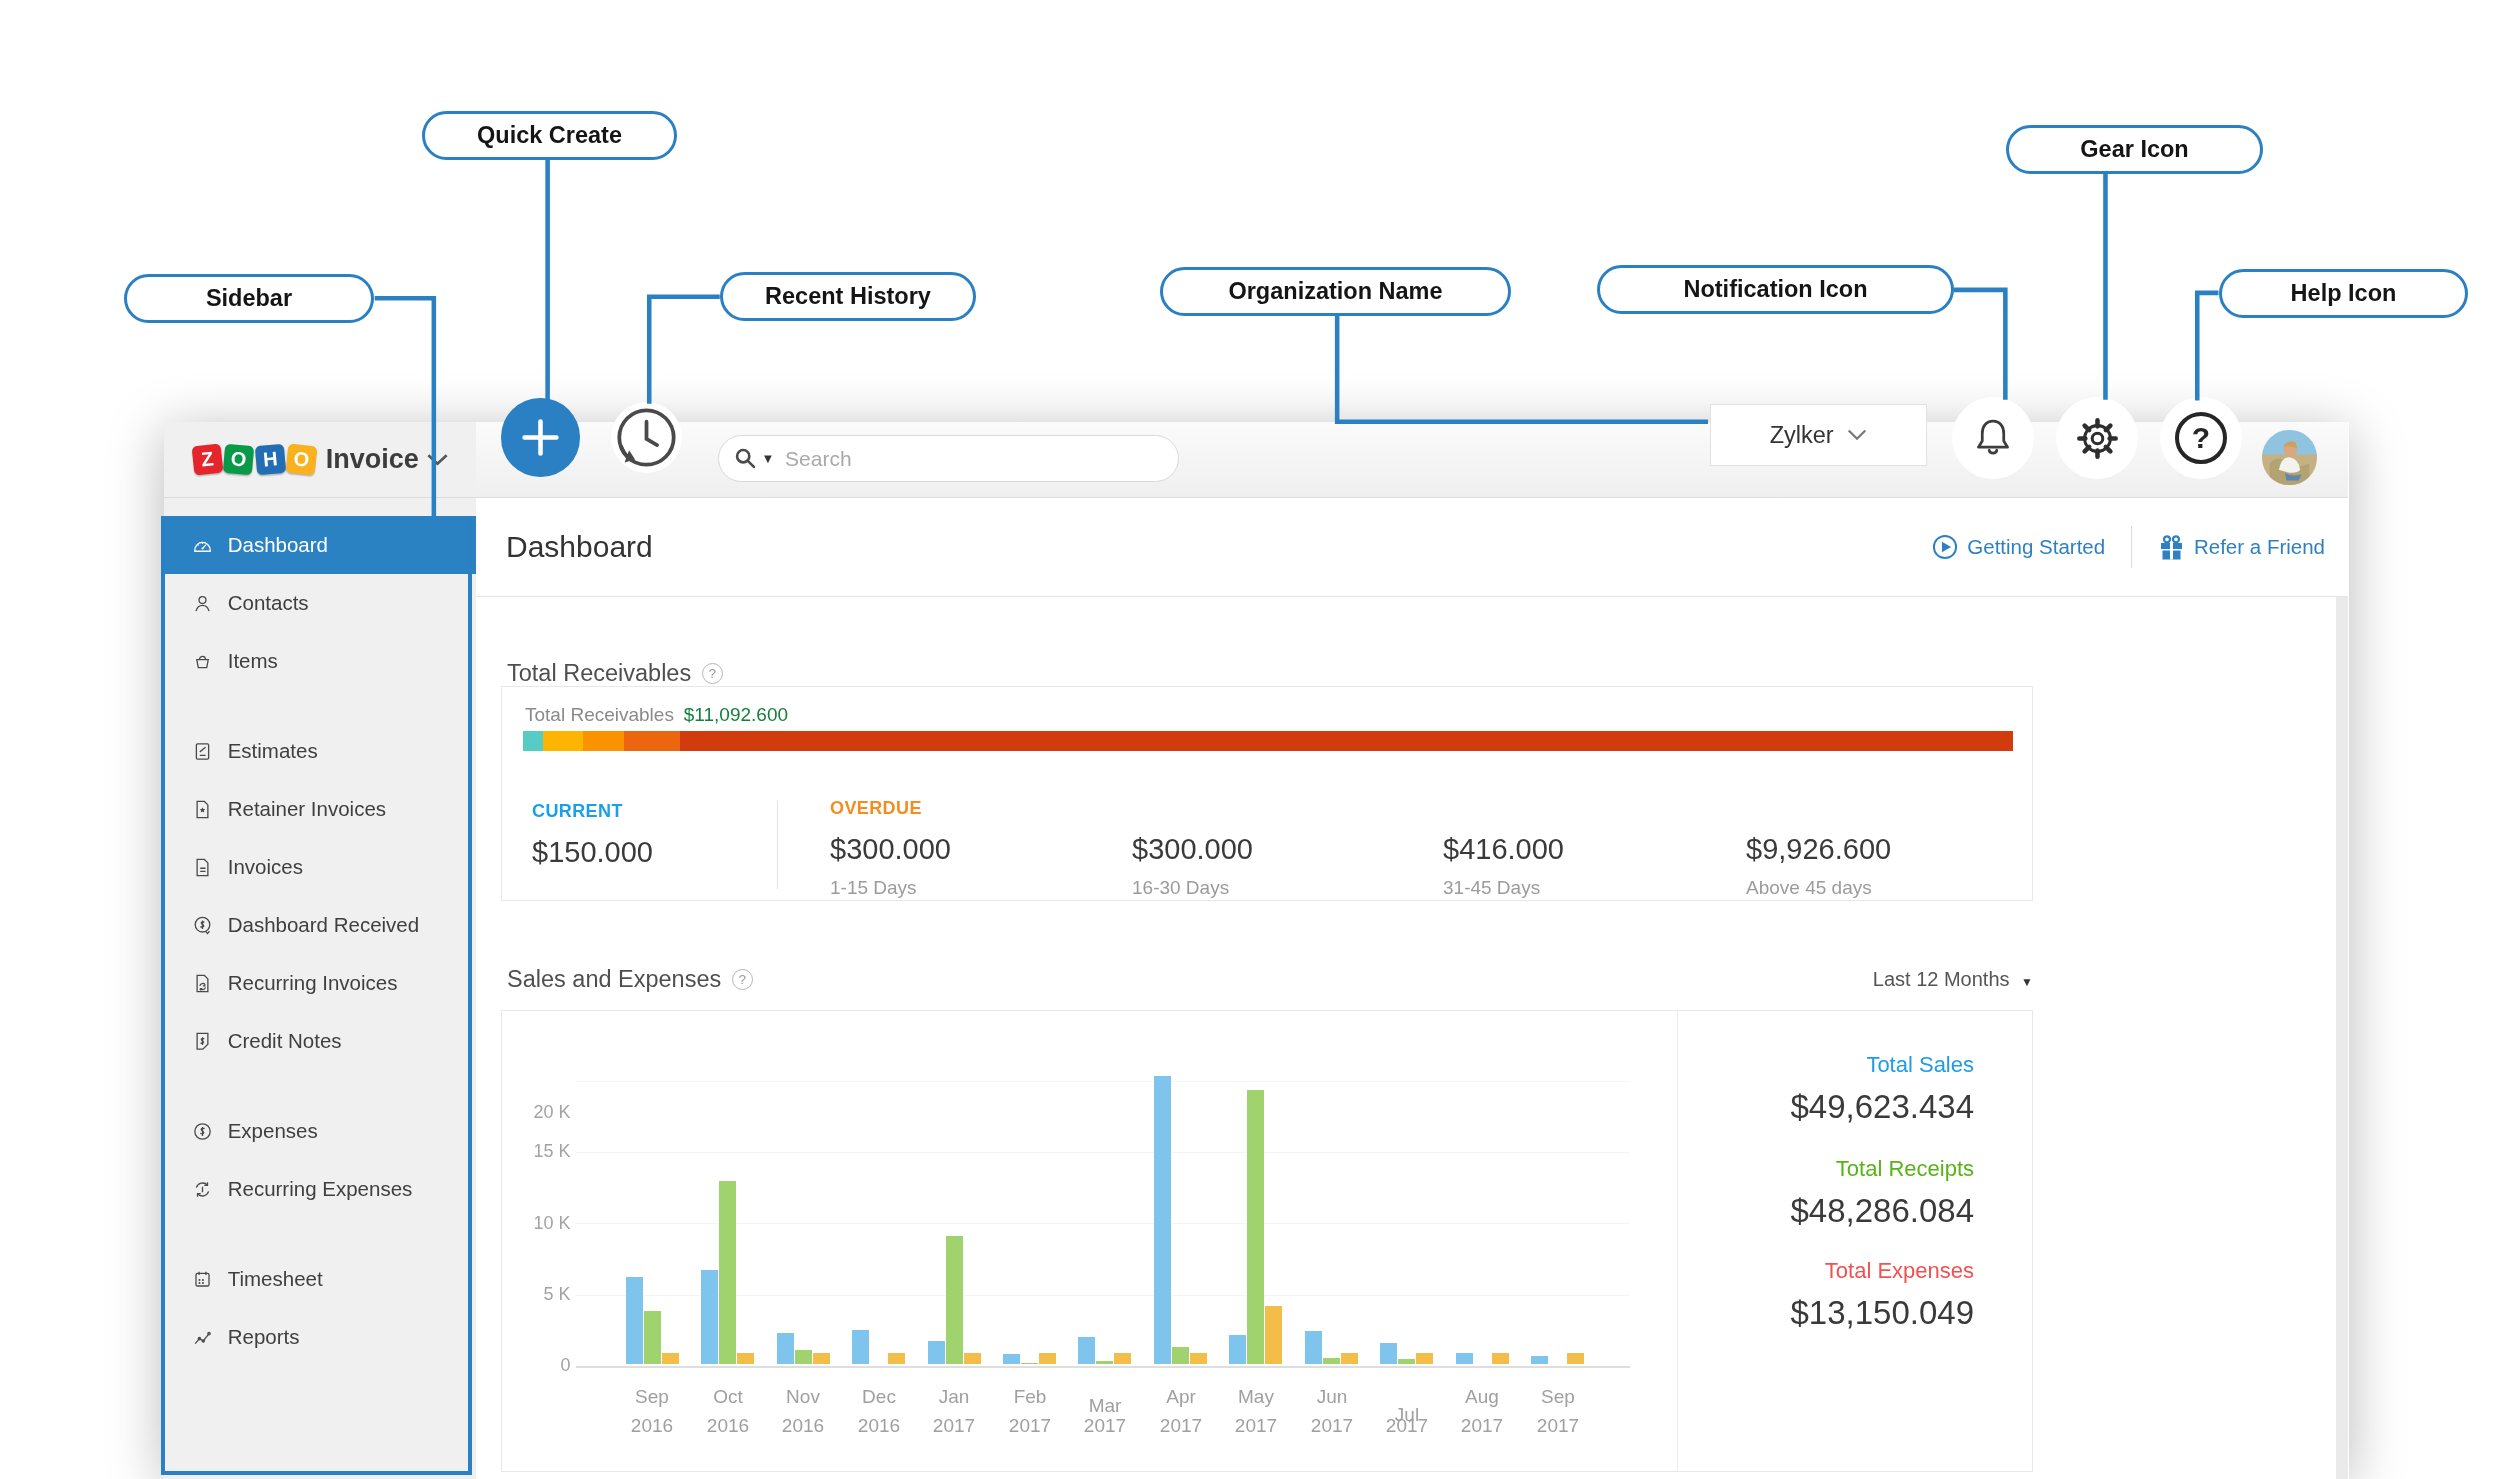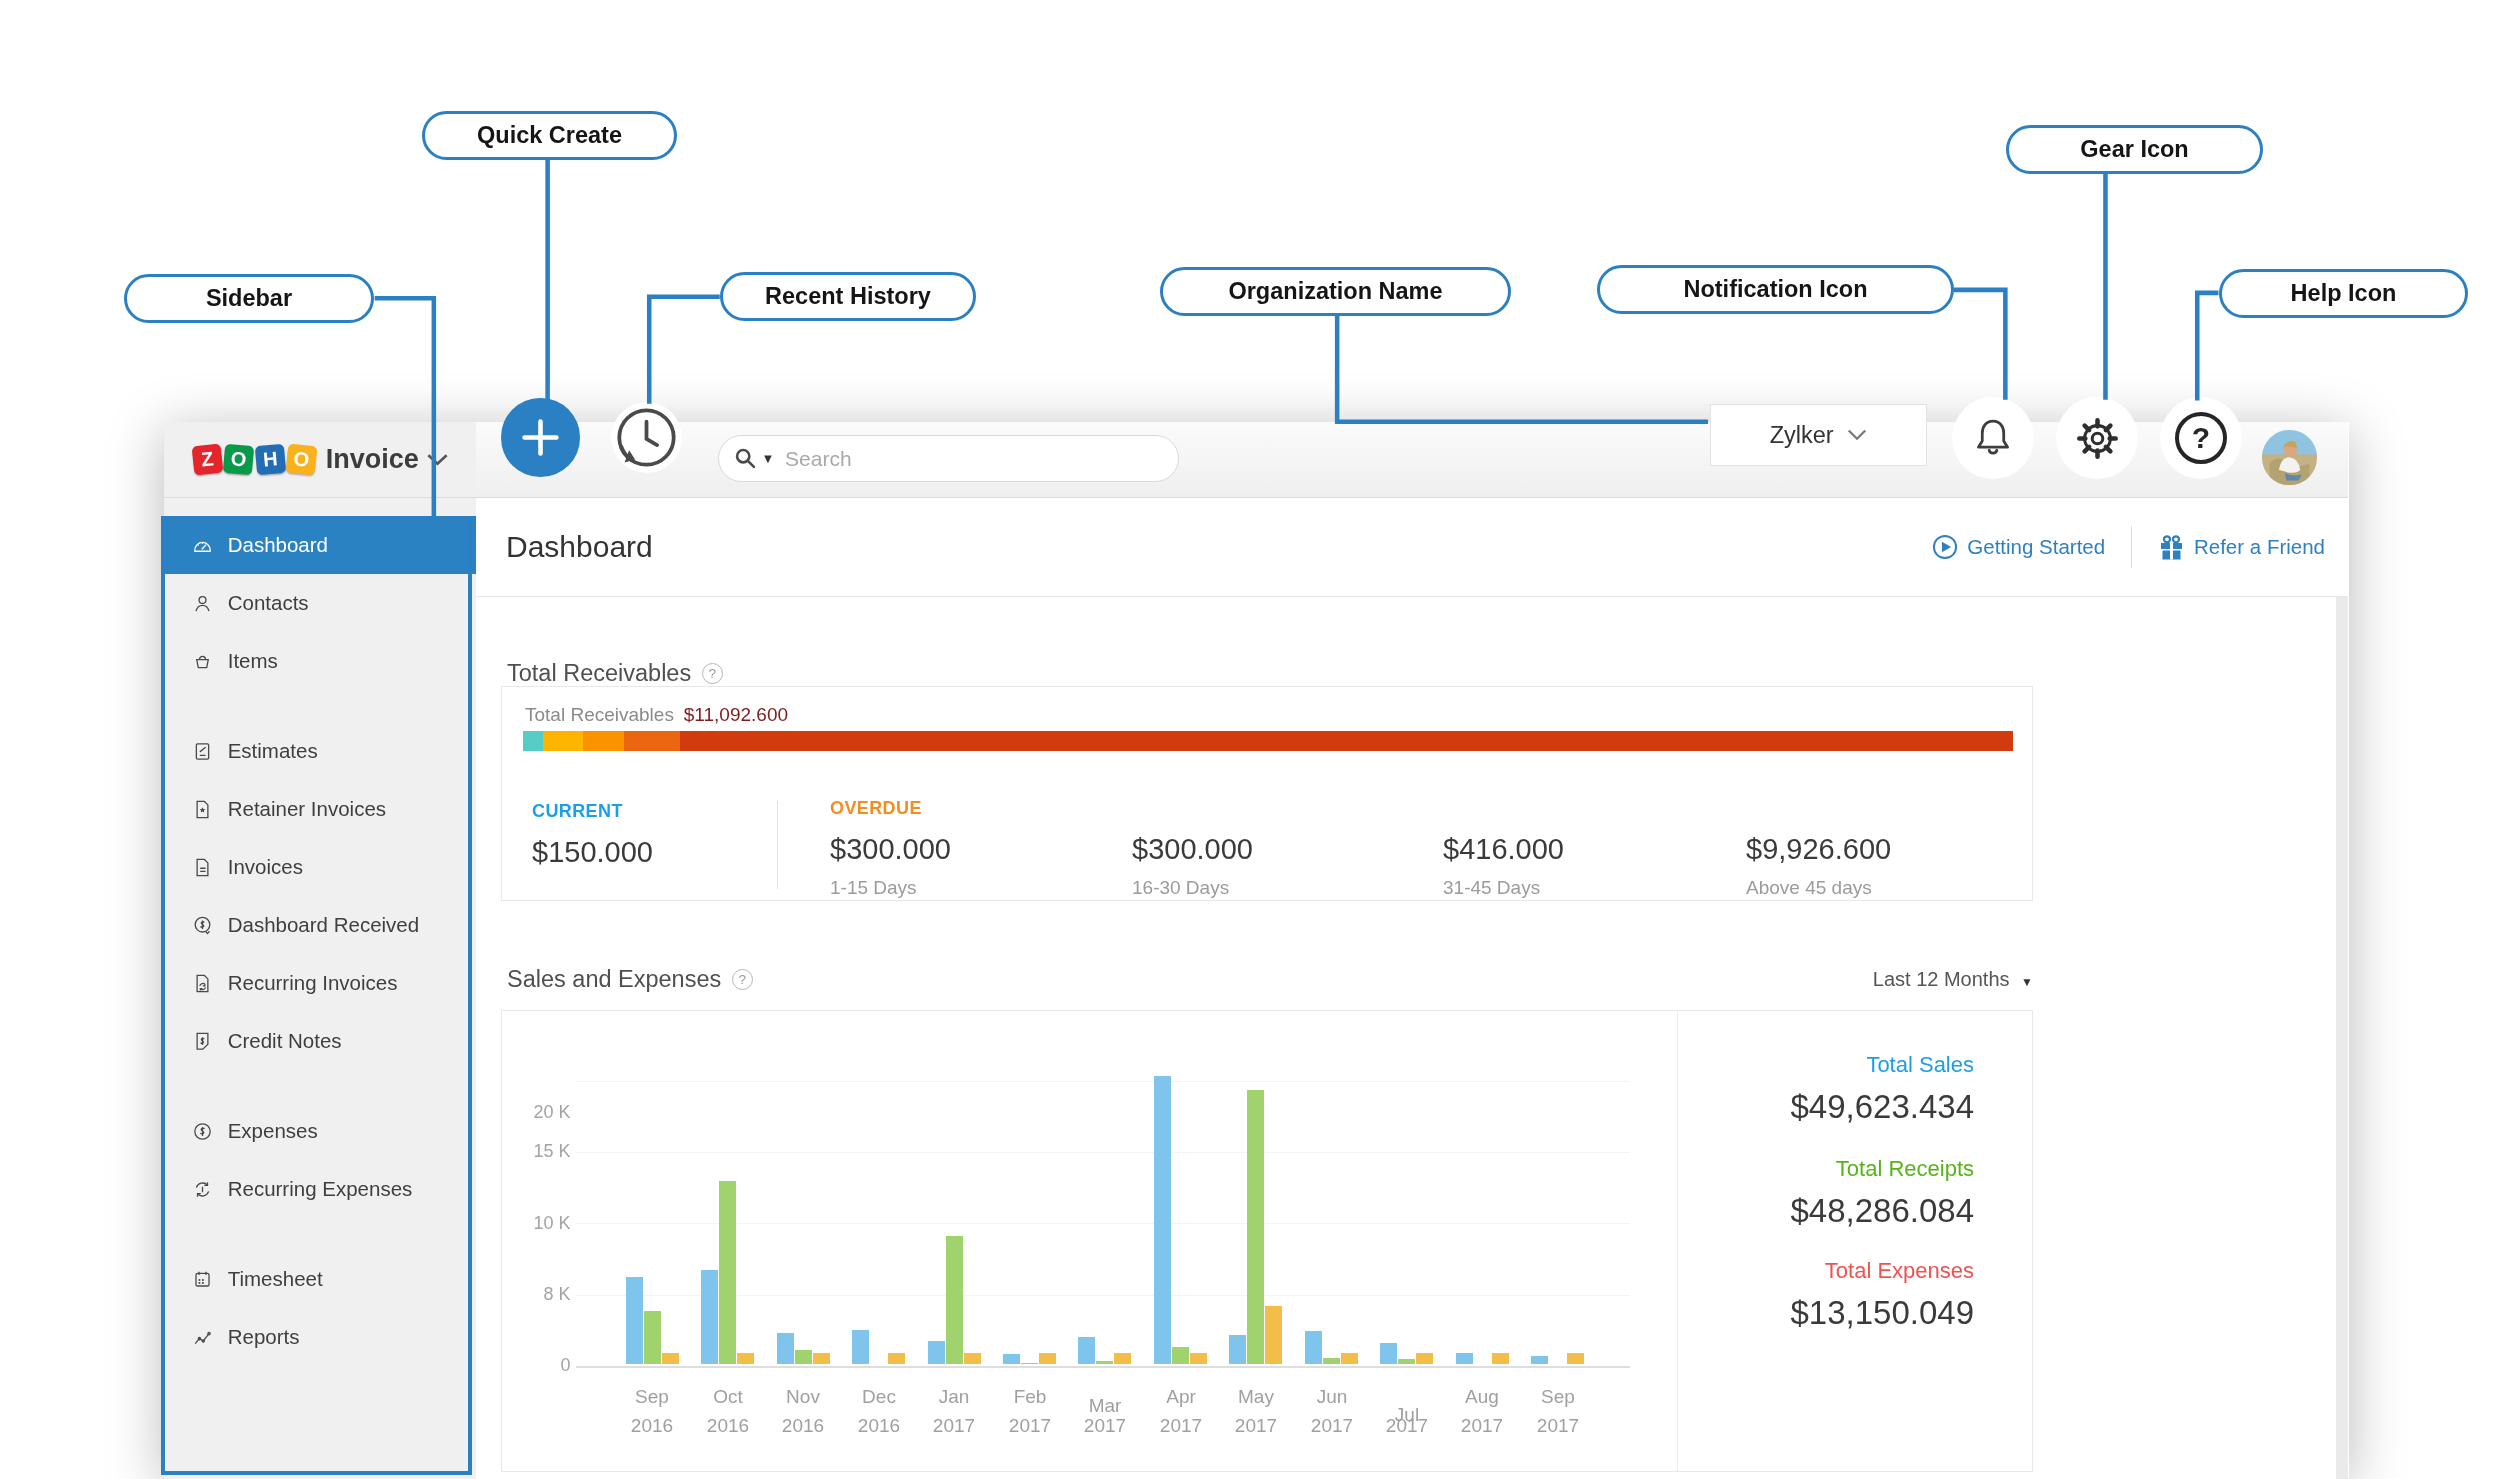--- a/index.html
+++ b/index.html
@@ -79,21 +79,21 @@
   .help-dot { width:21px; height:21px; border-radius:10.6px; border:1.5px solid #b5b5b5;
               color:#9a9a9a; font-size:13.7px; display:flex; align-items:center;
               justify-content:center; cursor:pointer; }
   #range-select { position:absolute; left:1805px; top:968px; width:228px; text-align:right;
                   font-size:20px; color:#555; cursor:pointer; }
   #range-select .dd { font-size:12px; color:#333; margin-left:6px; }
 
   .card { position:absolute; background:#fff; border:1.5px solid #e8e8e8; }
   #card-recv { left:501px; top:686px; width:1532px; height:215px; }
   #recv-summary { position:absolute; left:23px; top:16.7px; font-size:19px; color:#8a8a8a; }
-  #recv-summary b { font-weight:normal; color:#7f1d1d; margin-left:4.6px; }
+  #recv-summary b { font-weight:normal; color:#15803d; margin-left:4.6px; }
   #recv-bar { position:absolute; left:21px; top:44px; width:1490px; height:20px; display:flex; }
   #recv-bar .seg { height:100%; }
   #recv-current-label { position:absolute; left:30px; top:114px; font-size:18px; font-weight:bold; letter-spacing:0.4px; }
   #recv-current-amount { position:absolute; left:30px; top:149px; font-size:29px; color:#3a3a3a; }
   #recv-divider { position:absolute; left:275px; top:114px; width:0.8px; height:88px; background:#e3e3e3; }
   #recv-overdue-label { position:absolute; left:328px; top:111px; font-size:18px; font-weight:bold; letter-spacing:0.4px; }
   .aging-col { position:absolute; top:146px; width:288px; }
   .aging-amount { font-size:29px; color:#3a3a3a; }
   .aging-period { font-size:19px; color:#9b9b9b; margin-top:10.6px; }
 
@@ -393,21 +393,21 @@
 
   <div class="card" id="card-chart">
     <div id="chart-area">
         <div class="gridline" style="top: 70px;"></div>
         <div class="ytick" style="left: 10.6px; top: 59px; margin-top: 32px;">20 K</div>
         <div class="gridline" style="top: 141px;"></div>
         <div class="ytick" style="left: 10.6px; top: 130px;">15 K</div>
         <div class="gridline" style="top: 212px;"></div>
         <div class="ytick" style="left: 10.6px; top: 202px;">10 K</div>
         <div class="gridline" style="top: 284px;"></div>
-        <div class="ytick" style="left: 10.6px; top: 273px;">8 K</div>
+        <div class="ytick" style="left: 10.6px; top: 273px;">5 K</div>
         <div class="gridline base" style="top: 355px;"></div>
         <div class="ytick" style="left: 10.6px; top: 344px;">0</div>
         <div class="bar-group" style="left: 124px;">
           <div class="bar" style="height: 87px; background: rgb(126, 196, 236);"></div>
           <div class="bar" style="height: 53px; background: rgb(160, 211, 110);"></div>
           <div class="bar" style="height: 10.6px; background: rgb(242, 189, 73);"></div>
         </div>
         <div class="xlab" style="left: 112px; top: 375px;">Sep</div>
         <div class="xlab" style="left: 112px; top: 404px;">2016</div>
         <div class="bar-group" style="left: 199px;">

